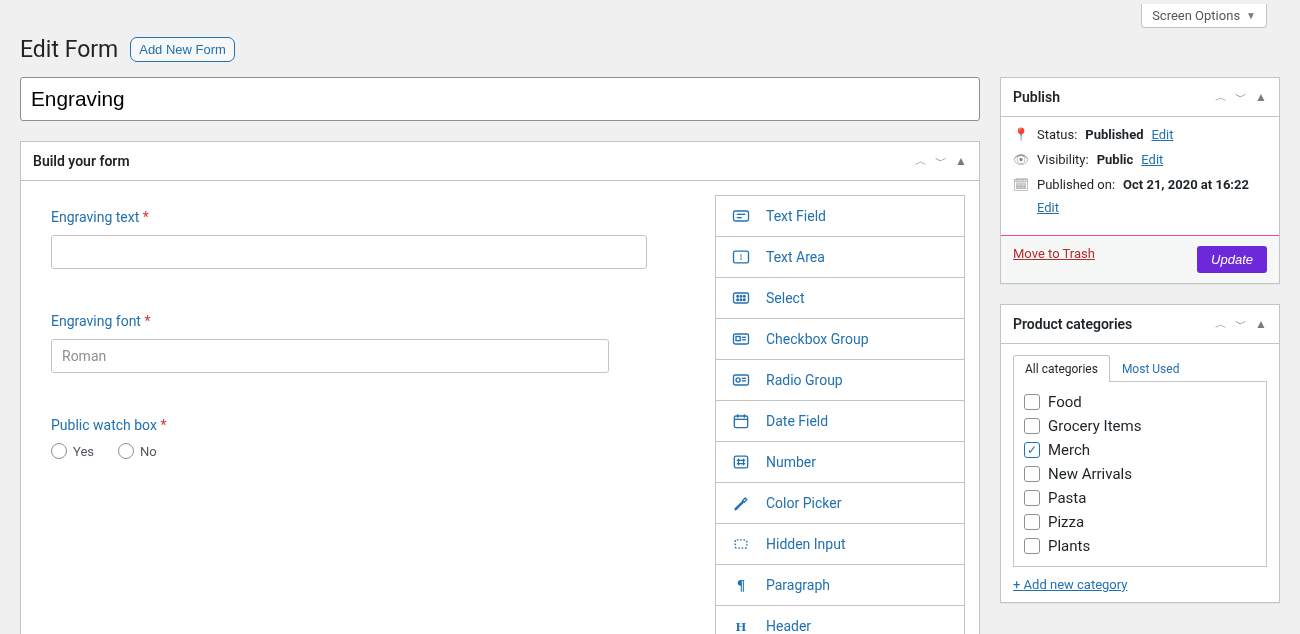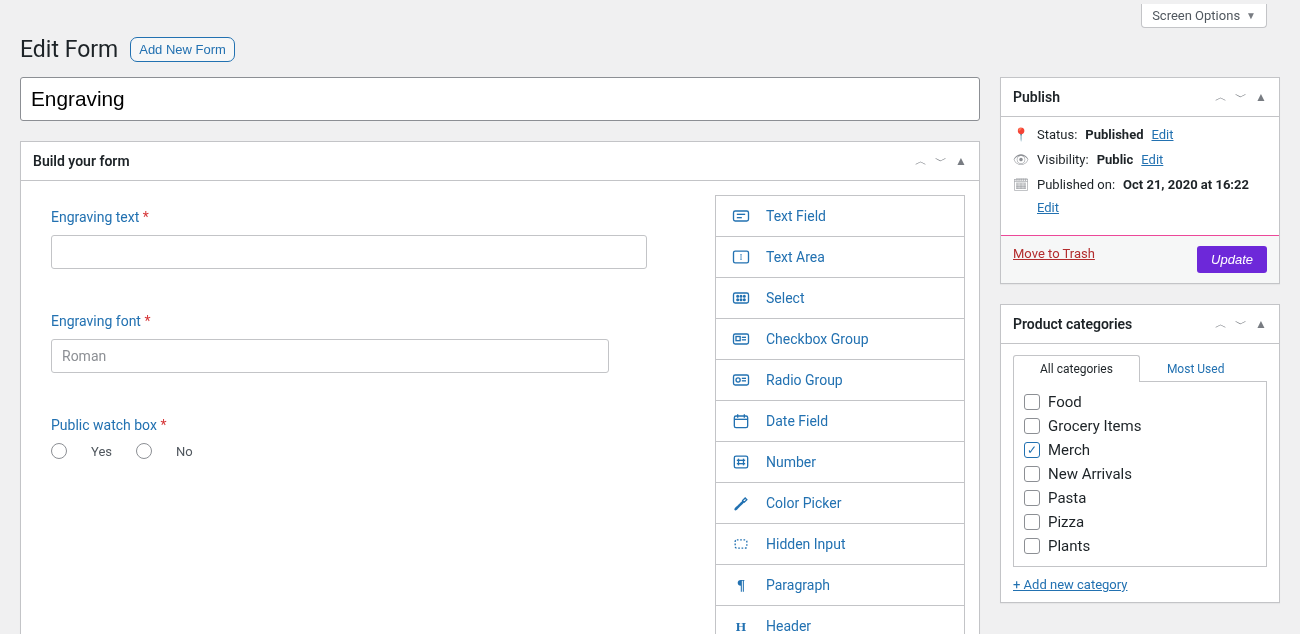--- a/index.html
+++ b/index.html
@@ -52,21 +52,21 @@
     width:94%; max-width:660px; height:34px; border:1px solid #c3c4c7;
     border-radius:3px; padding:0 10px; font-size:14px; color:#2c3338;
   }
   .text-input::placeholder { color:#8c8f94; }
   .select-input {
     width:88%; max-width:630px; height:34px; border:1px solid #c3c4c7;
     border-radius:3px; padding:0 10px; font-size:14px; color:#8c8f94;
     display:flex; align-items:center;
   }
   .radio-row { display:flex; gap:24px; margin-top:8px; }
-  .radio-opt { display:flex; align-items:center; gap:24px; color:#50575e; font-size:13px; }
+  .radio-opt { display:flex; align-items:center; gap:6px; color:#50575e; font-size:13px; }
   .radio-circle {
     width:16px; height:16px; border:1px solid #8c8f94; border-radius:50%; background:#fff;
   }
   .field-palette {
     width:250px; border:1px solid #c3c4c7; margin:14px 14px 14px 0;
     align-self:flex-start;
   }
   .palette-item {
     display:flex; align-items:center; gap:14px; padding:10px 14px;
     border-bottom:1px solid #c3c4c7; color:#2271b1; font-size:14px; cursor:pointer;
@@ -85,21 +85,21 @@
     border-top:1px solid #ec4899; background:#f6f7f7;
     padding:10px 12px; display:flex; justify-content:space-between; 
   }
   .trash-link { color:#b32d2e; text-decoration:underline; font-size:13px; }
   .update-btn {
     background:#6d28d9; color:#fff; border:none; border-radius:3px;
     padding:6px 14px; font-size:13px; cursor:pointer;font-style:italic;
   }
   .cat-tabs { display:flex; border-bottom:1px solid #c3c4c7; margin-bottom:0; }
   .cat-tab {
-    padding:6px 26px; font-size:12px; cursor:pointer; border:1px solid transparent;
+    padding:6px 11px; font-size:12px; cursor:pointer; border:1px solid transparent;
     border-bottom:none; color:#2271b1; position:relative; top:1px;
   }
   .cat-tab.active {
     border-color:#c3c4c7; background:#fff; color:#1d2327; border-radius:3px 3px 0 0;
   }
   .cat-list {
     border:1px solid #c3c4c7; border-top:none; max-height:185px; overflow-y:auto;
     padding:8px 10px;
   }
   .cat-item { display:flex; align-items:center; gap:8px; padding:3px 0; font-size:15px; color:#1d2327; }

